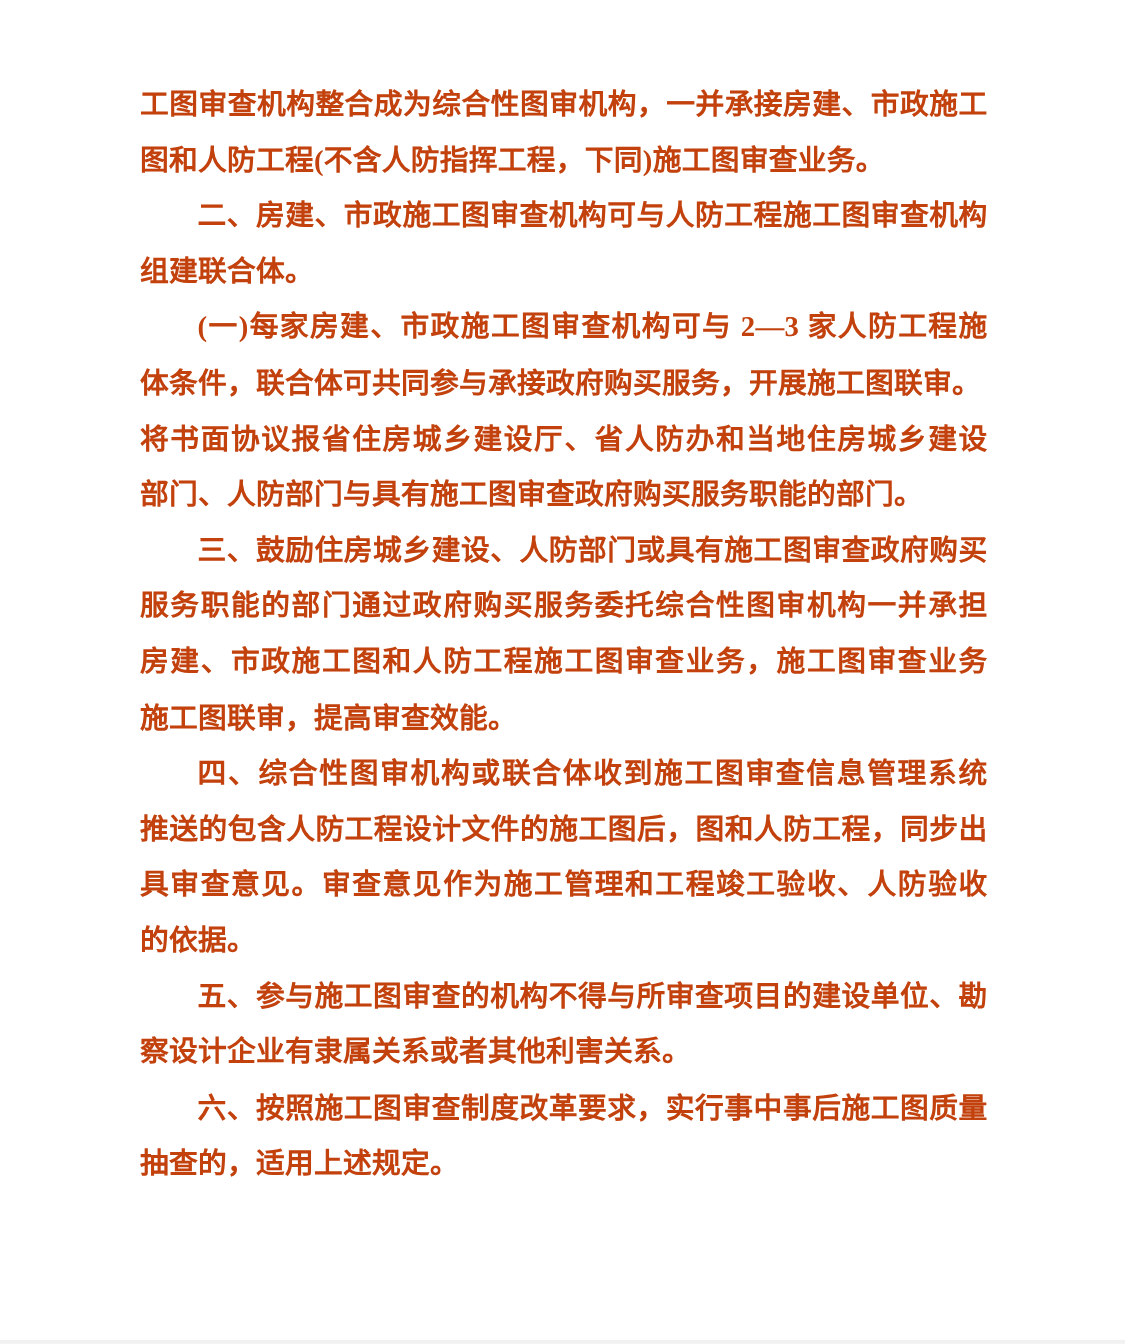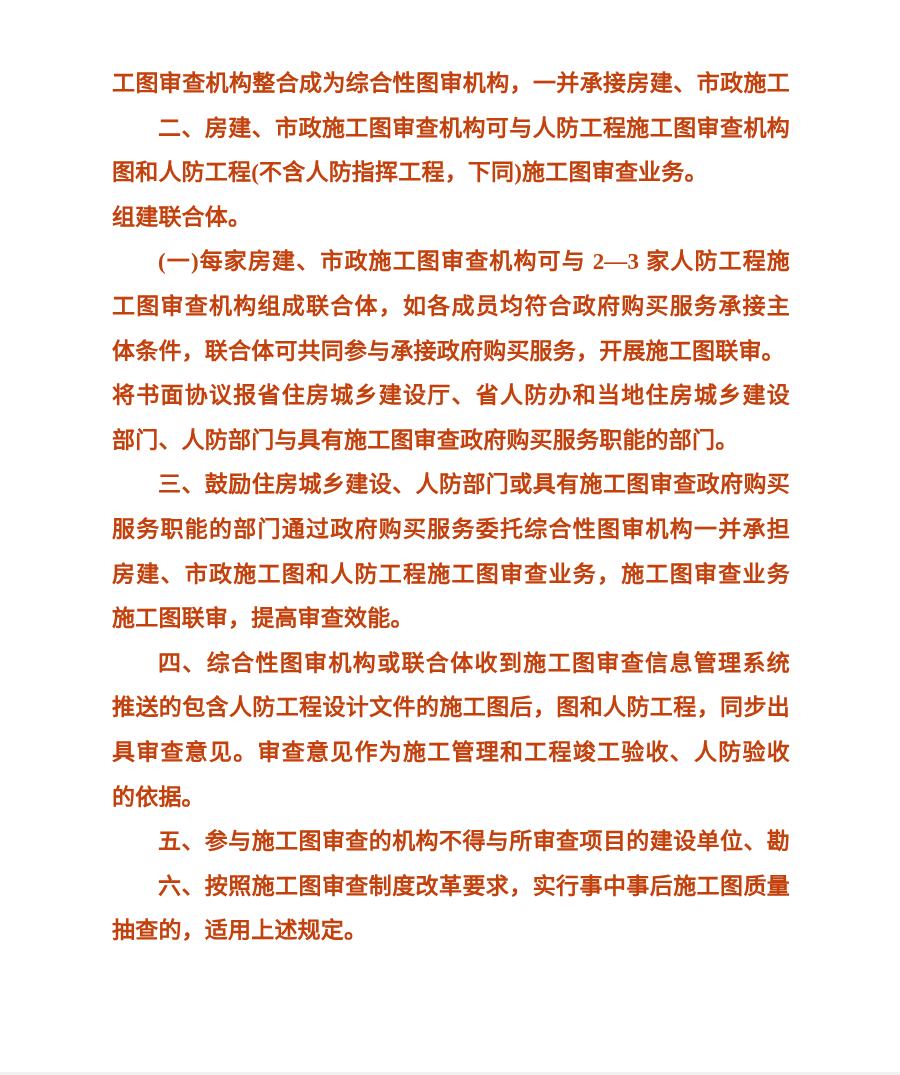--- a/index.html
+++ b/index.html
@@ -50,34 +50,34 @@
     height: 3px;
     background: #f1f1f1;
   }
 </style>
 </head>
 <body>
 
 <div class="scan-page">
   <div class="text-block">
     <div class="doc-line fill">工图审查机构整合成为综合性图审机构，一并承接房建、市政施工</div>
+    <div class="doc-line">图和人防工程(不含人防指挥工程，下同)施工图审查业务。</div>
     <div class="doc-line indent fill">二、房建、市政施工图审查机构可与人防工程施工图审查机构</div>
-    <div class="doc-line">图和人防工程(不含人防指挥工程，下同)施工图审查业务。</div>
     <div class="doc-line">组建联合体。</div>
     <div class="doc-line indent fill">(一)每家房建、市政施工图审查机构可与 2—3 家人防工程施</div>
-    <div class="doc-line fill">工图审查机构组成联合体，如各成员均符合政府购买服务承接主</div>
     <div class="doc-line">体条件，联合体可共同参与承接政府购买服务，开展施工图联审。</div>
     <div class="doc-line fill">将书面协议报省住房城乡建设厅、省人防办和当地住房城乡建设</div>
     <div class="doc-line">部门、人防部门与具有施工图审查政府购买服务职能的部门。</div>
     <div class="doc-line indent fill">三、鼓励住房城乡建设、人防部门或具有施工图审查政府购买</div>
     <div class="doc-line fill">服务职能的部门通过政府购买服务委托综合性图审机构一并承担</div>
     <div class="doc-line fill">房建、市政施工图和人防工程施工图审查业务，施工图审查业务</div>
     <div class="doc-line">施工图联审，提高审查效能。</div>
     <div class="doc-line indent fill">四、综合性图审机构或联合体收到施工图审查信息管理系统</div>
     <div class="doc-line fill">推送的包含人防工程设计文件的施工图后，图和人防工程，同步出</div>
     <div class="doc-line fill">具审查意见。审查意见作为施工管理和工程竣工验收、人防验收</div>
     <div class="doc-line">的依据。</div>
     <div class="doc-line indent fill">五、参与施工图审查的机构不得与所审查项目的建设单位、勘</div>
+    <div class="doc-line">察设计企业有隶属关系或者其他利害关系。</div>
     <div class="doc-line indent fill">六、按照施工图审查制度改革要求，实行事中事后施工图质量</div>
     <div class="doc-line">抽查的，适用上述规定。</div>
   </div>
   <div class="scan-edge-shadow"></div>
 </div>
 
 </body></html>

